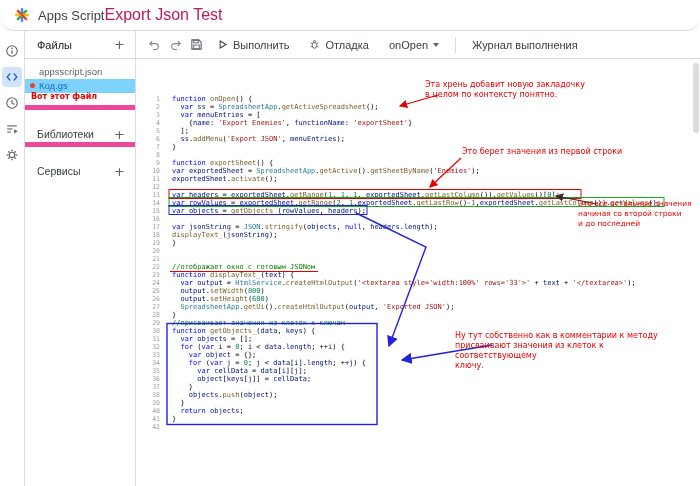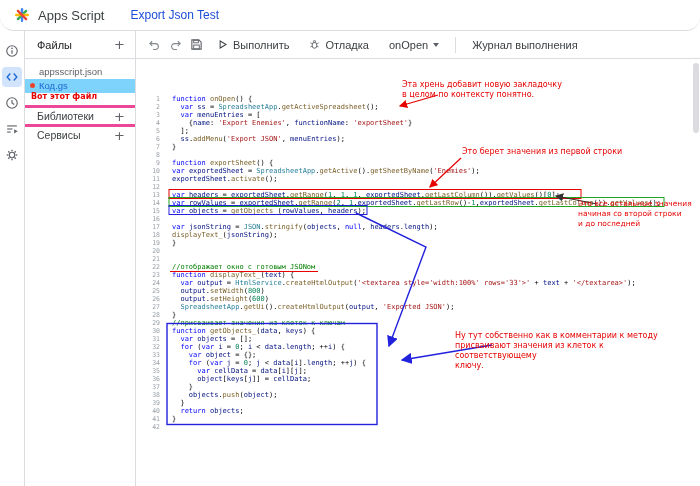--- a/index.html
+++ b/index.html
@@ -2,35 +2,35 @@
 <html><head>
 <meta charset="utf-8">
 <style>
   html,body{margin:0;padding:0;background:#fff;}
   .app{position:relative;width:700px;height:486px;background:#fff;overflow:hidden;
        font-family:"Liberation Sans",sans-serif;color:#202124;}
   
   .hdr{height:30px;border-bottom:1px solid #dadce0;display:flex;align-items:center;border-radius:14px;}
   .logo{margin-left:14px;width:16px;height:16px;}
   .brand{margin-left:8px;font-size:13px;font-weight:500;color:#3c4043;}
-  .ptitle{margin-left:26px;font-size:12px;color:#1d4ed8;}
+  .ptitle{font-size:16px;color:#be185d;}
   
   .bod{display:flex;height:455px;}
   .rail{width:24px;border-right:1px solid #dadce0;display:flex;flex-direction:column;align-items:center;padding-top:10px;}
   .rail-btn{width:20px;height:20px;margin-bottom:6px;border:none;background:none;padding:0;display:flex;align-items:center;justify-content:center;border-radius:4px;cursor:pointer;}
   .rail-btn.active{background:#d2e3fc;}
   .rail-btn svg{display:block;}
   .files{width:110px;border-right:1px solid #dadce0;display:flex;flex-direction:column;}
   .files-head{height:27px;border-bottom:1px solid #dadce0;display:flex;align-items:center;justify-content:space-between;padding:0 8px 0 12px;}
   .files-head span{font-size:11px;font-weight:500;color:#202124;}
   .plus{border:none;background:none;font-size:13px;color:#5f6368;padding:0 2px;cursor:pointer;font-family:"DejaVu Sans",sans-serif;}
   .file-list{padding-top:6px;margin-bottom:12px;}
   .file-row{height:14px;line-height:14px;padding-left:14px;font-size:9.5px;color:#5f6368;cursor:pointer;white-space:nowrap;}
   .file-row.selected{background:#7dd3fc;color:#1967d2;}
-  .sec-head{height:16px;border-top:3px solid #ec4899;display:flex;align-items:center;justify-content:space-between;padding:0 8px 0 12px;font-size:10.5px;color:#3c4043;}
+  .sec-head{height:16px;border-top:5px solid #ec4899;display:flex;align-items:center;justify-content:space-between;padding:16px 8px 0 12px;font-size:10.5px;color:#3c4043;}
   
   .editor{flex:1;display:flex;flex-direction:column;min-width:0;}
   .ed-toolbar{height:27px;border-bottom:1px solid #dadce0;display:flex;align-items:center;padding-left:10px;gap:4px;}
   .icon-btn{border:none;background:none;padding:2px;cursor:pointer;display:flex;align-items:center;}
   .tb-btn{border:none;background:none;padding:2px 8px;cursor:pointer;display:flex;align-items:center;gap:5px;font-size:11px;color:#3c4043;font-family:"Liberation Sans",sans-serif;}
   .vsep{width:1px;height:16px;background:#dadce0;margin:0 4px;}
   .caret{width:0;height:0;border-left:3.5px solid transparent;border-right:3.5px solid transparent;border-top:4px solid #5f6368;}
   .ed-body{flex:1;display:flex;padding-top:36px;position:relative;min-width:0;}
   .gutter{width:34px;text-align:right;padding-right:10px;box-sizing:border-box;}
   .ln{height:8px;line-height:8px;font-family:"DejaVu Sans Mono",monospace;font-size:6.5px;color:#9aa0a6;}
@@ -291,21 +291,21 @@
     <line x1="170" y1="271.5" x2="318" y2="271.5" stroke="#e60000" stroke-width="1.2"></line>
     <path d="M438,95 L400,106" fill="none" stroke="#e60000" stroke-width="1.2" marker-end="url(#ar)"></path>
     <path d="M461,158 L430,187" fill="none" stroke="#e60000" stroke-width="1.2" marker-end="url(#ar)"></path>
     <path d="M597,204 L556,196" fill="none" stroke="#333333" stroke-width="1.2" marker-end="url(#ak)"></path>
     <path d="M356,213 L426,247 L389,346" fill="none" stroke="#2222dd" stroke-width="1.4" marker-end="url(#ab)"></path>
     <path d="M492,345 L402,360" fill="none" stroke="#2222dd" stroke-width="1.4" marker-end="url(#ab)"></path>
   </svg>
 
   <div class="filedot"></div>
   <div class="note" style="left:31px;top:92px;width:80px;font-size:8px;font-weight:bold;">Вот этот файл</div>
-  <div class="note" style="left:402px;top:80px;width:175px;">Эта хрень добавит новую закладочку
+  <div class="note" style="left:425px;top:80px;width:175px;">Эта хрень добавит новую закладочку
 в целом по контексту понятно.</div>
   <div class="note" style="left:462px;top:147px;white-space:pre;">Это берет значения из первой строки</div>
   <div class="note" style="left:578px;top:199px;width:120px;font-size:7.5px;">Это все остальные значения
 начиная со второй строки
 и до последней</div>
   <div class="note" style="left:455px;top:331px;width:218px;">Ну тут собственно как в комментарии к методу
 присваивают значения из клеток к соответствующему
 ключу.</div>
 </div>
 

